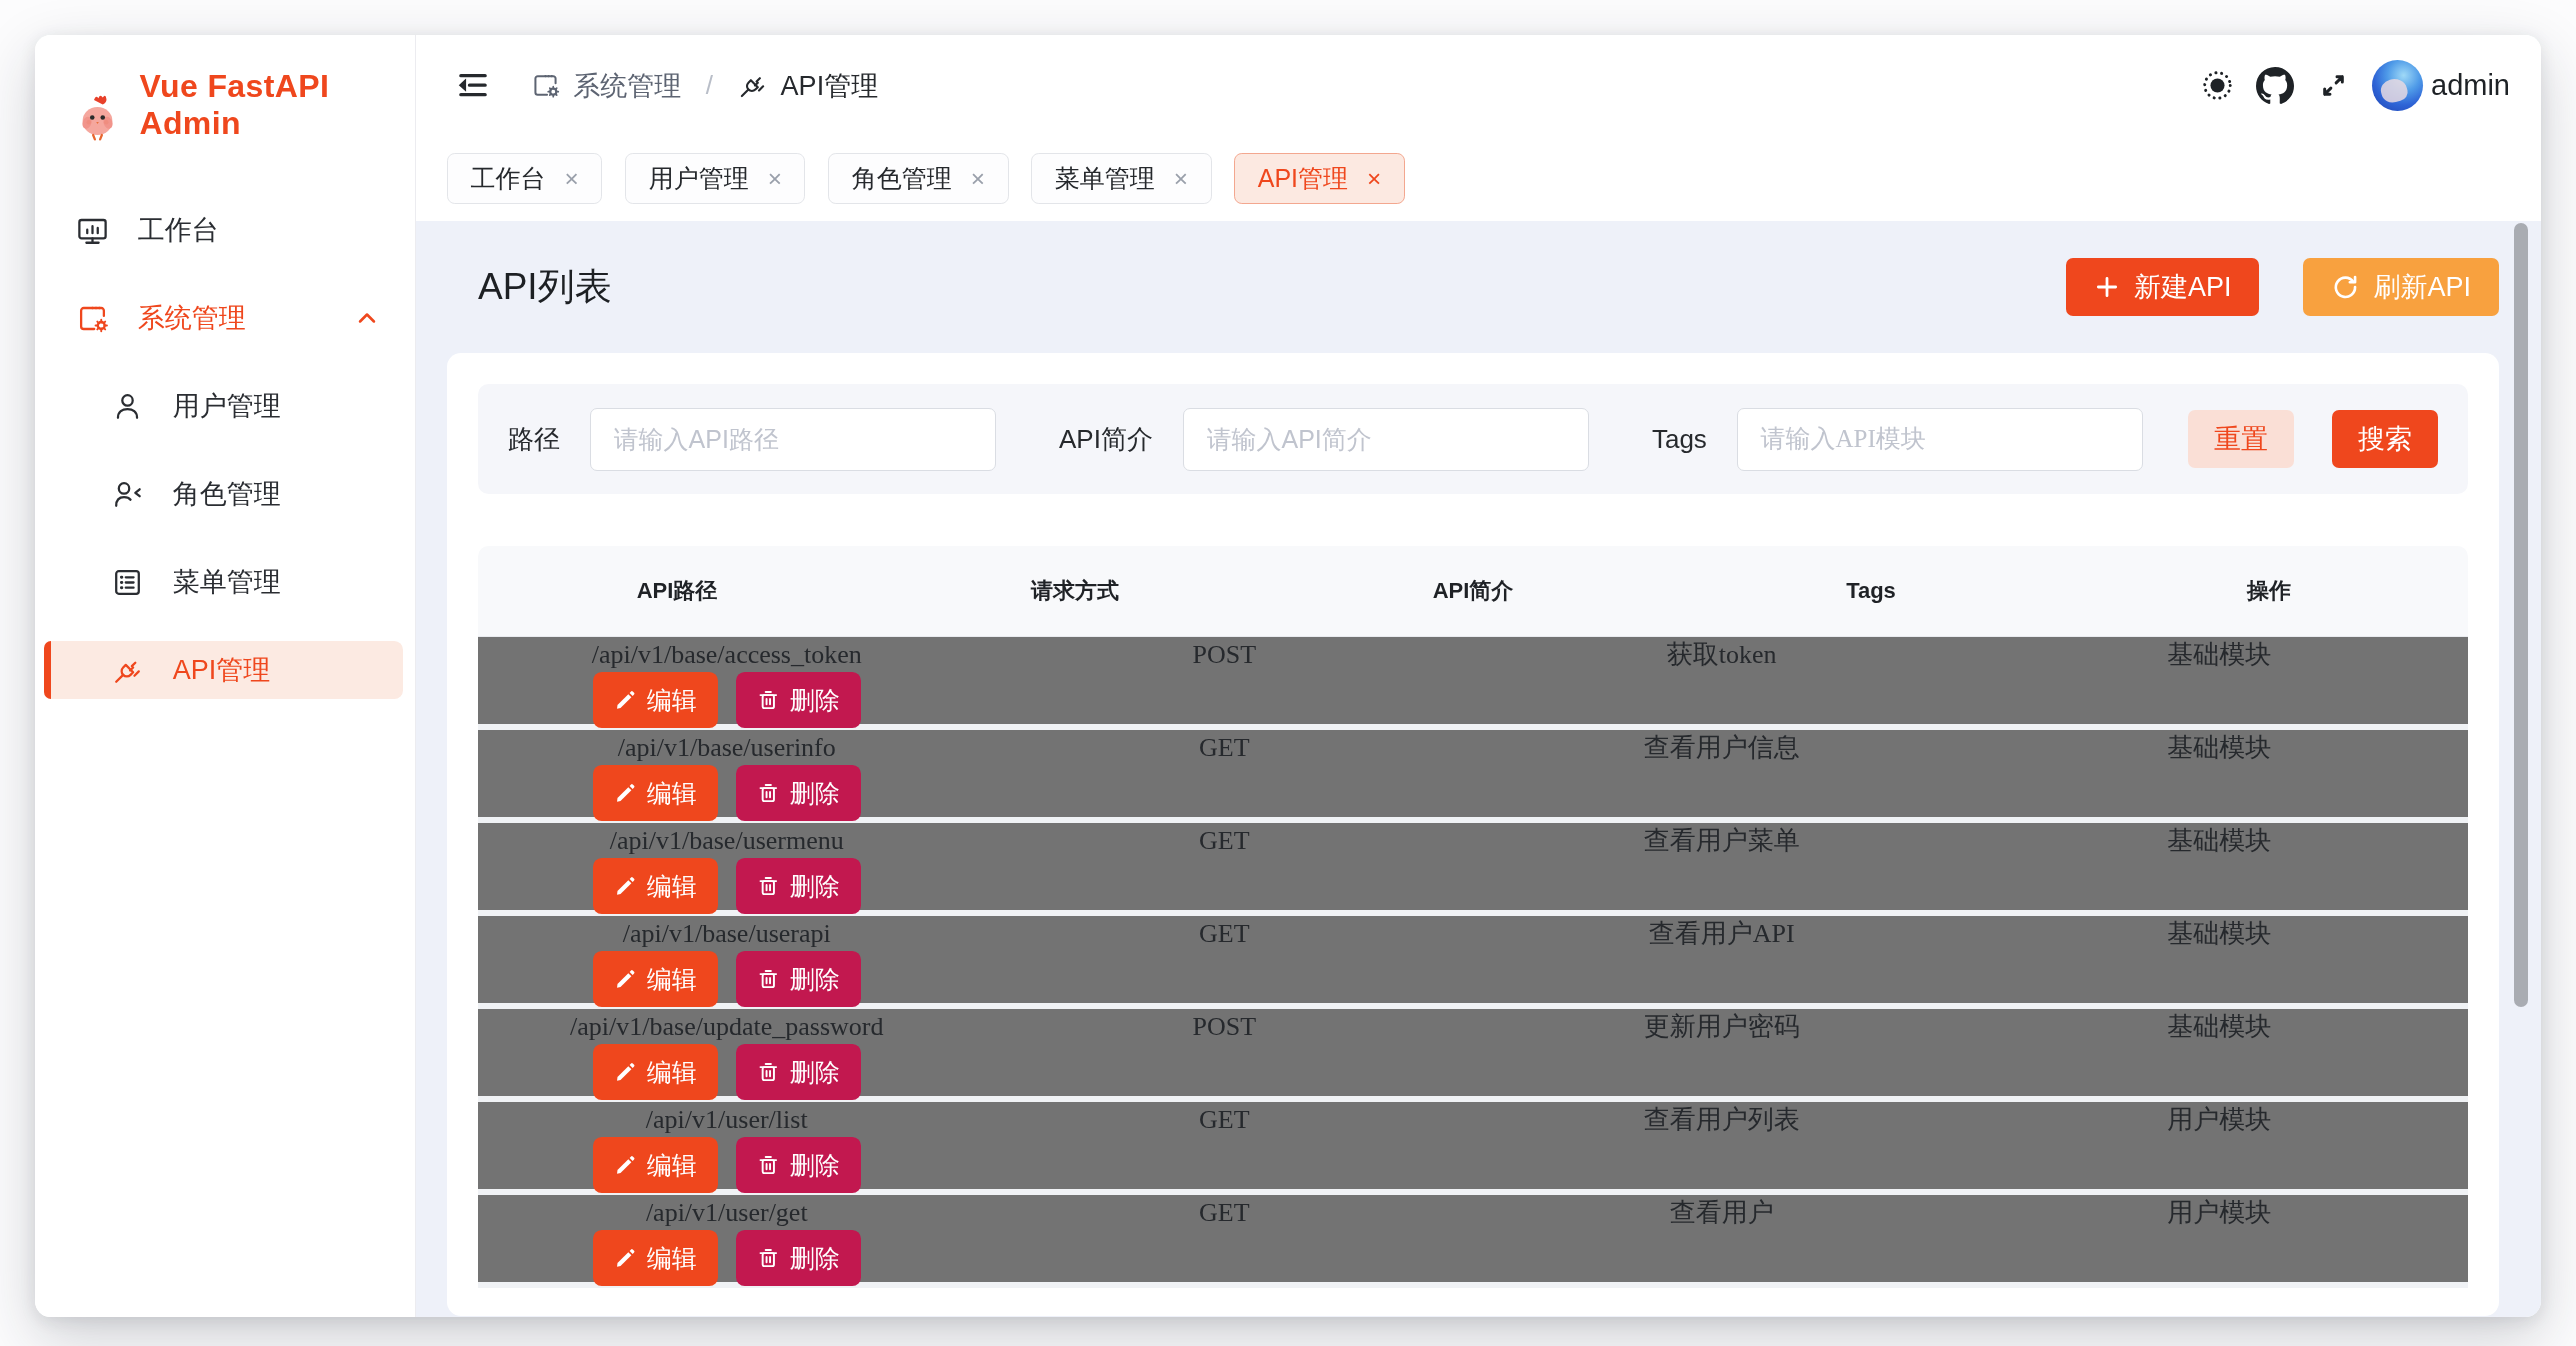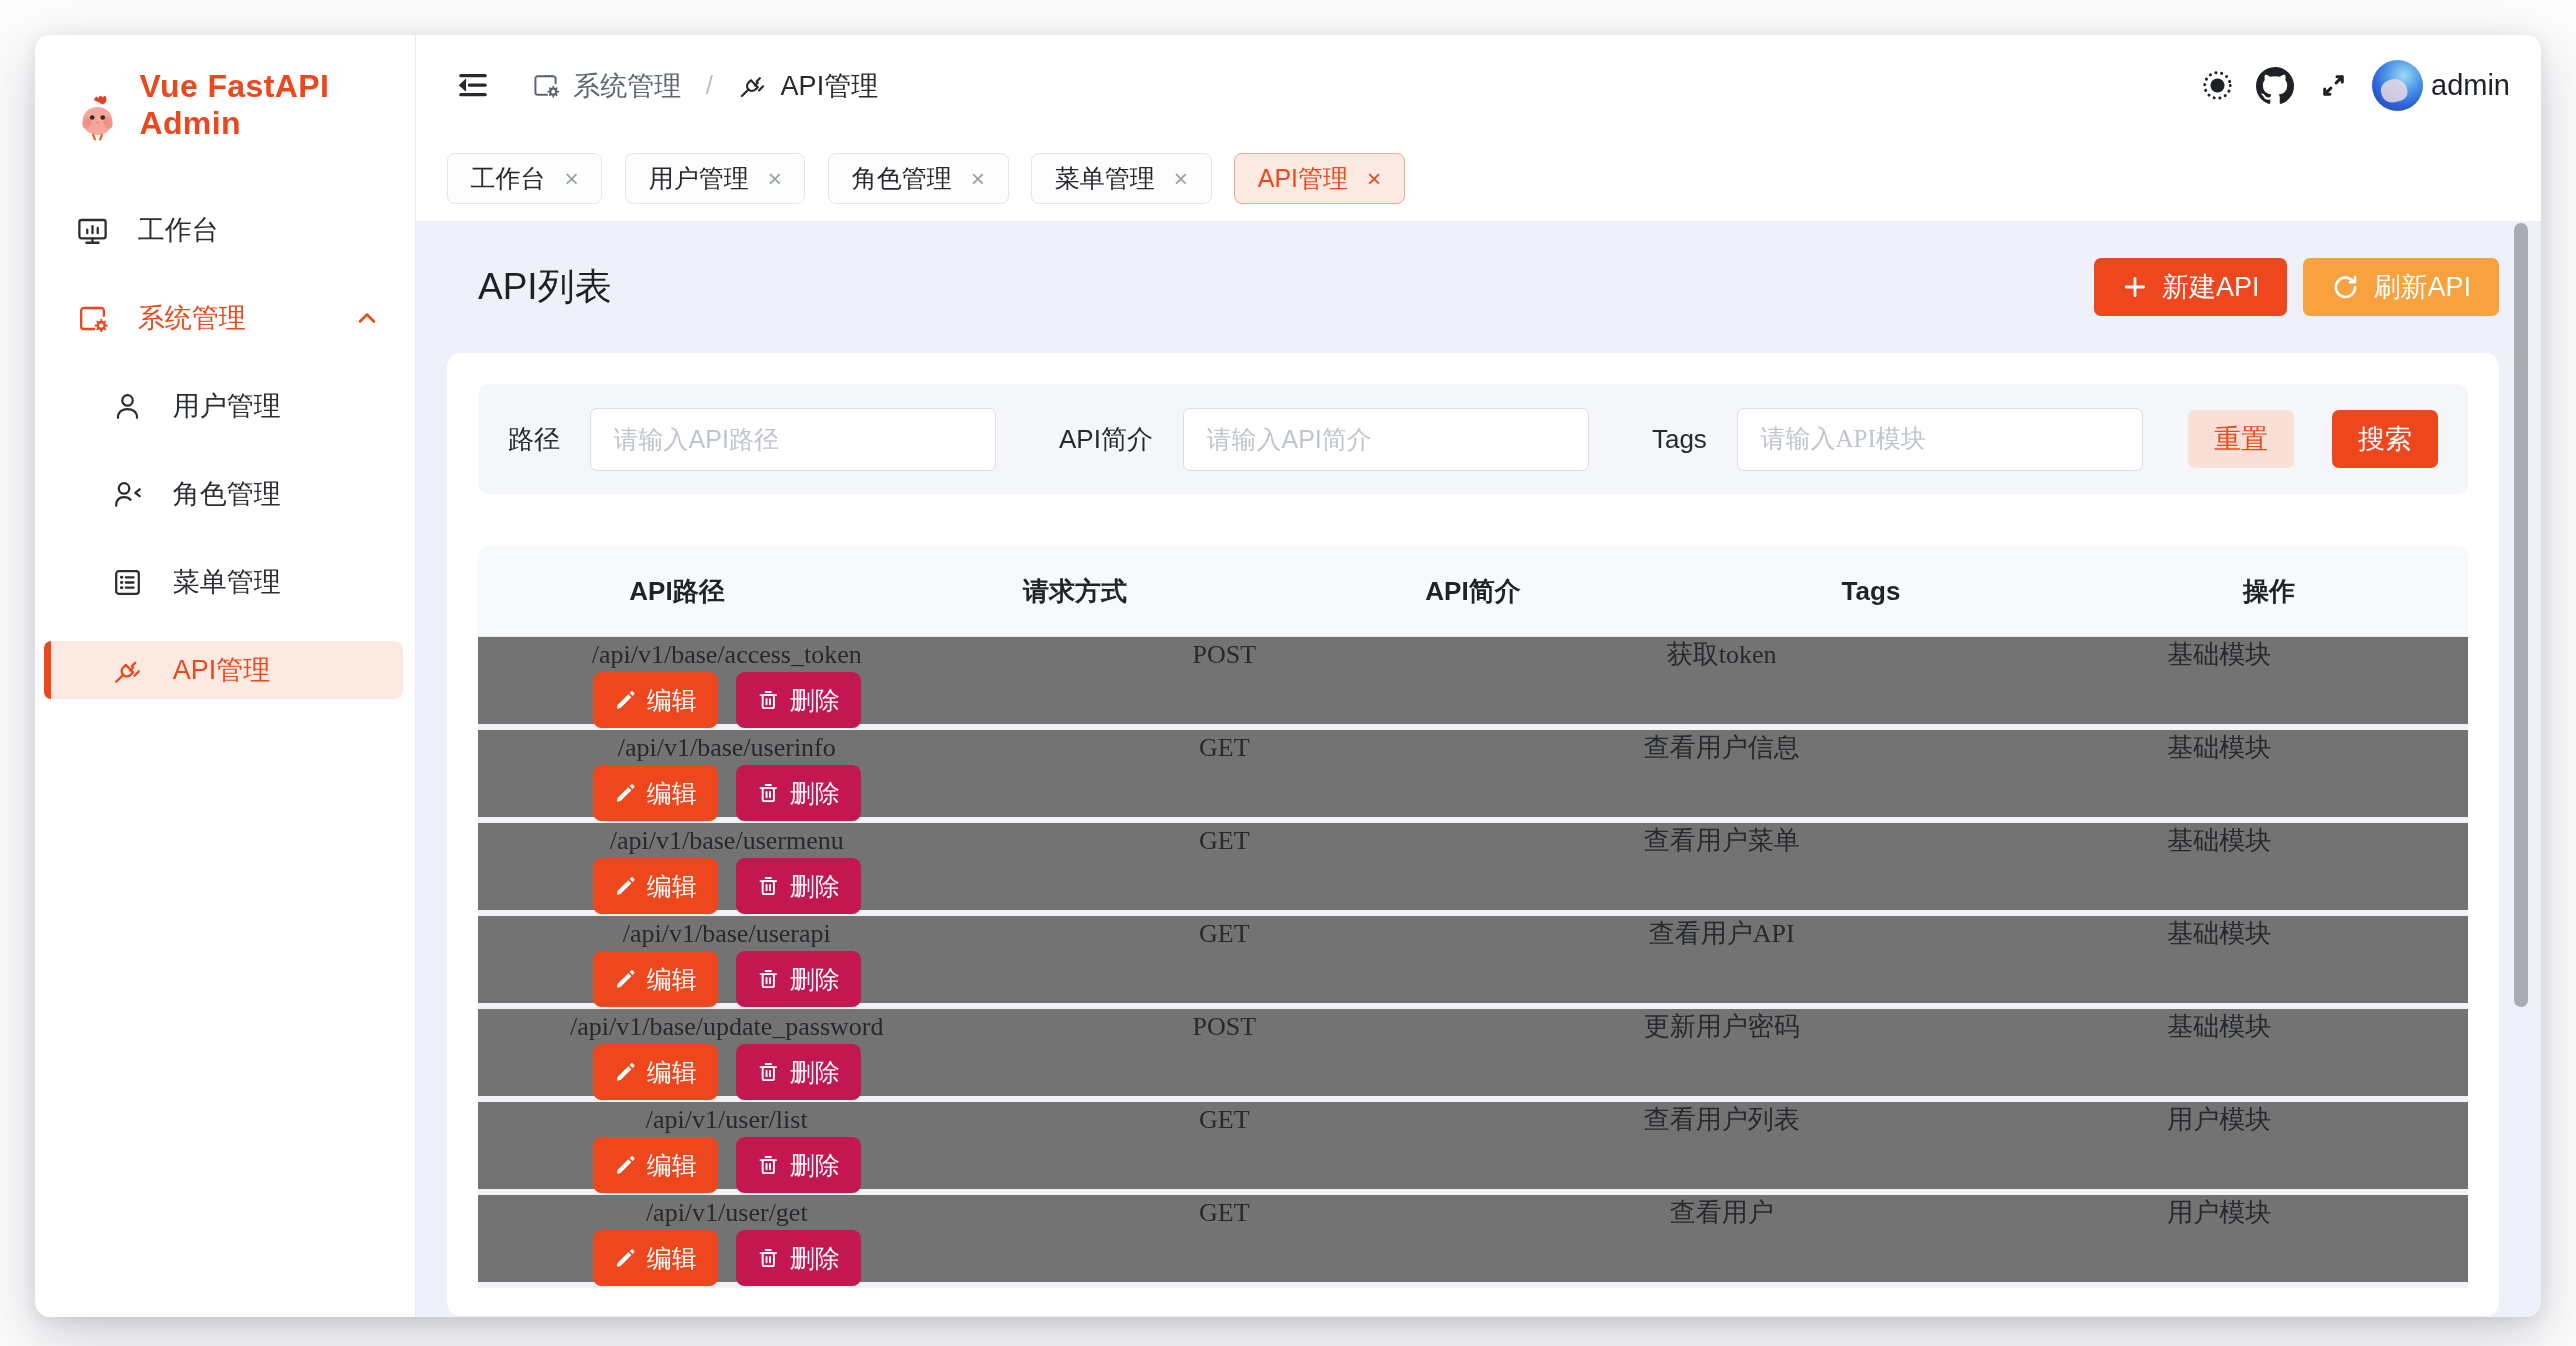--- a/index.html
+++ b/index.html
@@ -51,39 +51,39 @@
     border:0.9px solid var(--tabBorder); border-radius:7.8px; background:#fdfdfe;
     font-size:25px; color:#26292d; cursor:pointer;
   }
   .tab .x { color:#9aa0ab; font-size:24.4px; }
   .tab.active { background:var(--tabActiveBg); border-color:#f3a78f; color:var(--accent); }
   .tab.active .x { color:var(--accent); }
   
   .content { flex:1; background:var(--contentBg); padding:37px 42px 0 31px; position:relative; overflow:hidden; }
   .title-row { display:flex; align-items:center; justify-content:space-between; padding-left:31px; margin-bottom:37px; }
   .page-title { font-size:37px; font-weight:500; color:#1d2024; }
-  .title-btns { display:flex; gap:16px; }
+  .title-btns { display:flex; gap:44px; }
   .btn { display:flex; align-items:center; justify-content:center; gap:14px; height:58px; border:none;
     border-radius:7px; font-size:27px; color:#fff; cursor:pointer; padding:0 28px; font-family:inherit; }
   .btn-create { background:var(--accent); }
   .btn-refresh { background:var(--refreshOrange); }
   .card { background:#fff; border-radius:14px; padding:31px; height:963px; }
   .filter-bar { background:var(--filterBg); border-radius:10.5px; height:110px; display:flex; align-items:center; padding:0 30px; }
   .f-label { font-size:26px; color:#26292d; margin-right:30px; white-space:nowrap; }
   .f-input { width:406px; height:63px; background:#fff; border:0.9px solid #dadde3; border-radius:7px;
     font-size:25px; color:#26292d; padding:0 22.6px; font-family:inherit; outline:none; margin-right:63px; }
   .f-input::placeholder { color:var(--placeholder); }
   .f-input.last { margin-right:0;font-family:Liberation Serif, serif; }
   .btn-reset { background:var(--resetPinkBg); color:var(--accent); margin-left:auto; padding:0 26px; }
   .btn-search { background:var(--accent); margin-left:38px; padding:0 26px; }
   
   .table { margin-top:52px; }
   .t-head { display:grid; grid-template-columns:repeat(5,1fr); background:var(--tableHeadBg);
     border-radius:10.5px 10.5px 0 0; height:91px; align-items:center; border-bottom:1.7px solid #e9ebef; }
-  .t-head .th { text-align:center; font-size:26px; font-weight:bold; color:#1f2226; }
+  .t-head .th { text-align:center; font-size:22px; font-weight:bold; color:#1f2226; }
   .t-row { display:grid; grid-template-columns:repeat(4,1fr); height:93px; align-items:center;
     border-bottom:6.1px solid var(--rowDivider); background:#737373;font-family:Liberation Serif, serif; }
   .t-row .td { text-align:center; font-size:26px; color:#26292d; }
   .ops { display:flex; align-items:flex-start; justify-content:center; gap:18px; }
   .op-btn { display:flex; align-items:center; gap:10.5px; height:56px; border:none; border-radius:8.7px;
     color:#fff; font-size:25px; padding:0 21px; cursor:pointer; font-family:inherit; }
   .op-edit { background:var(--accent); }
   .op-delete { background:var(--deleteCrimson); }
   .partial-row { height:22.6px; background:#fff; }
   

